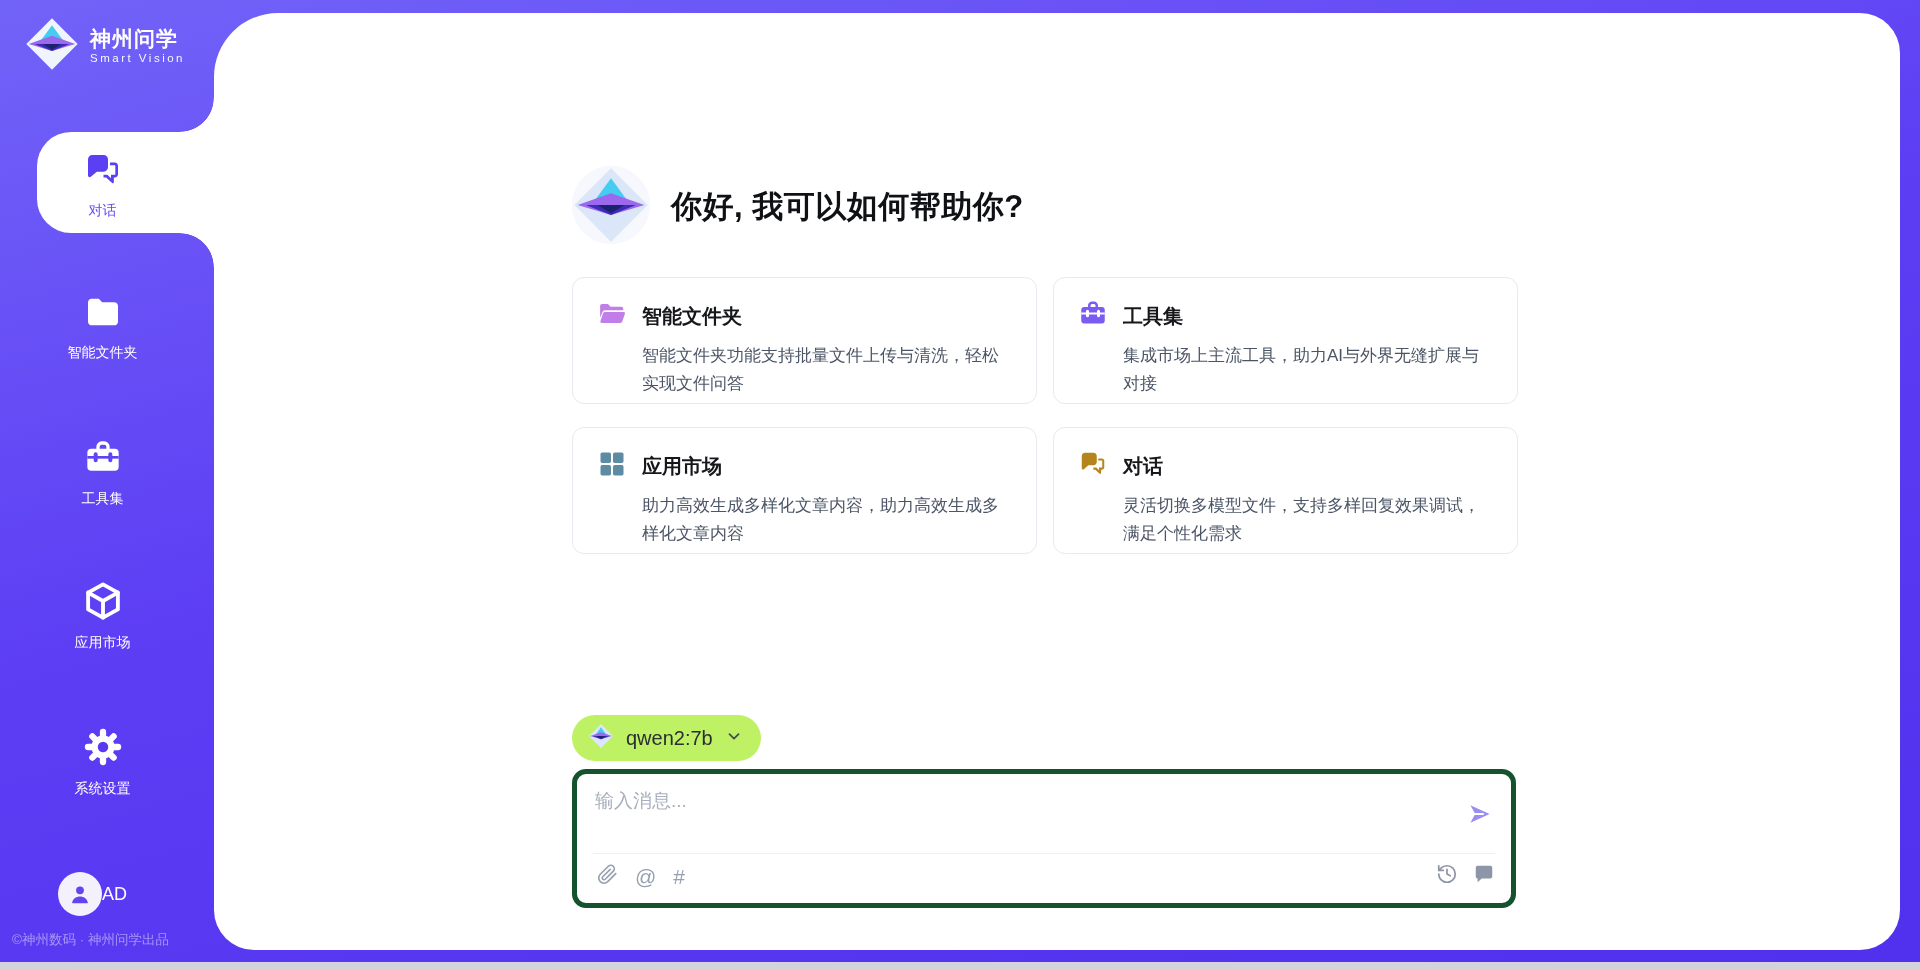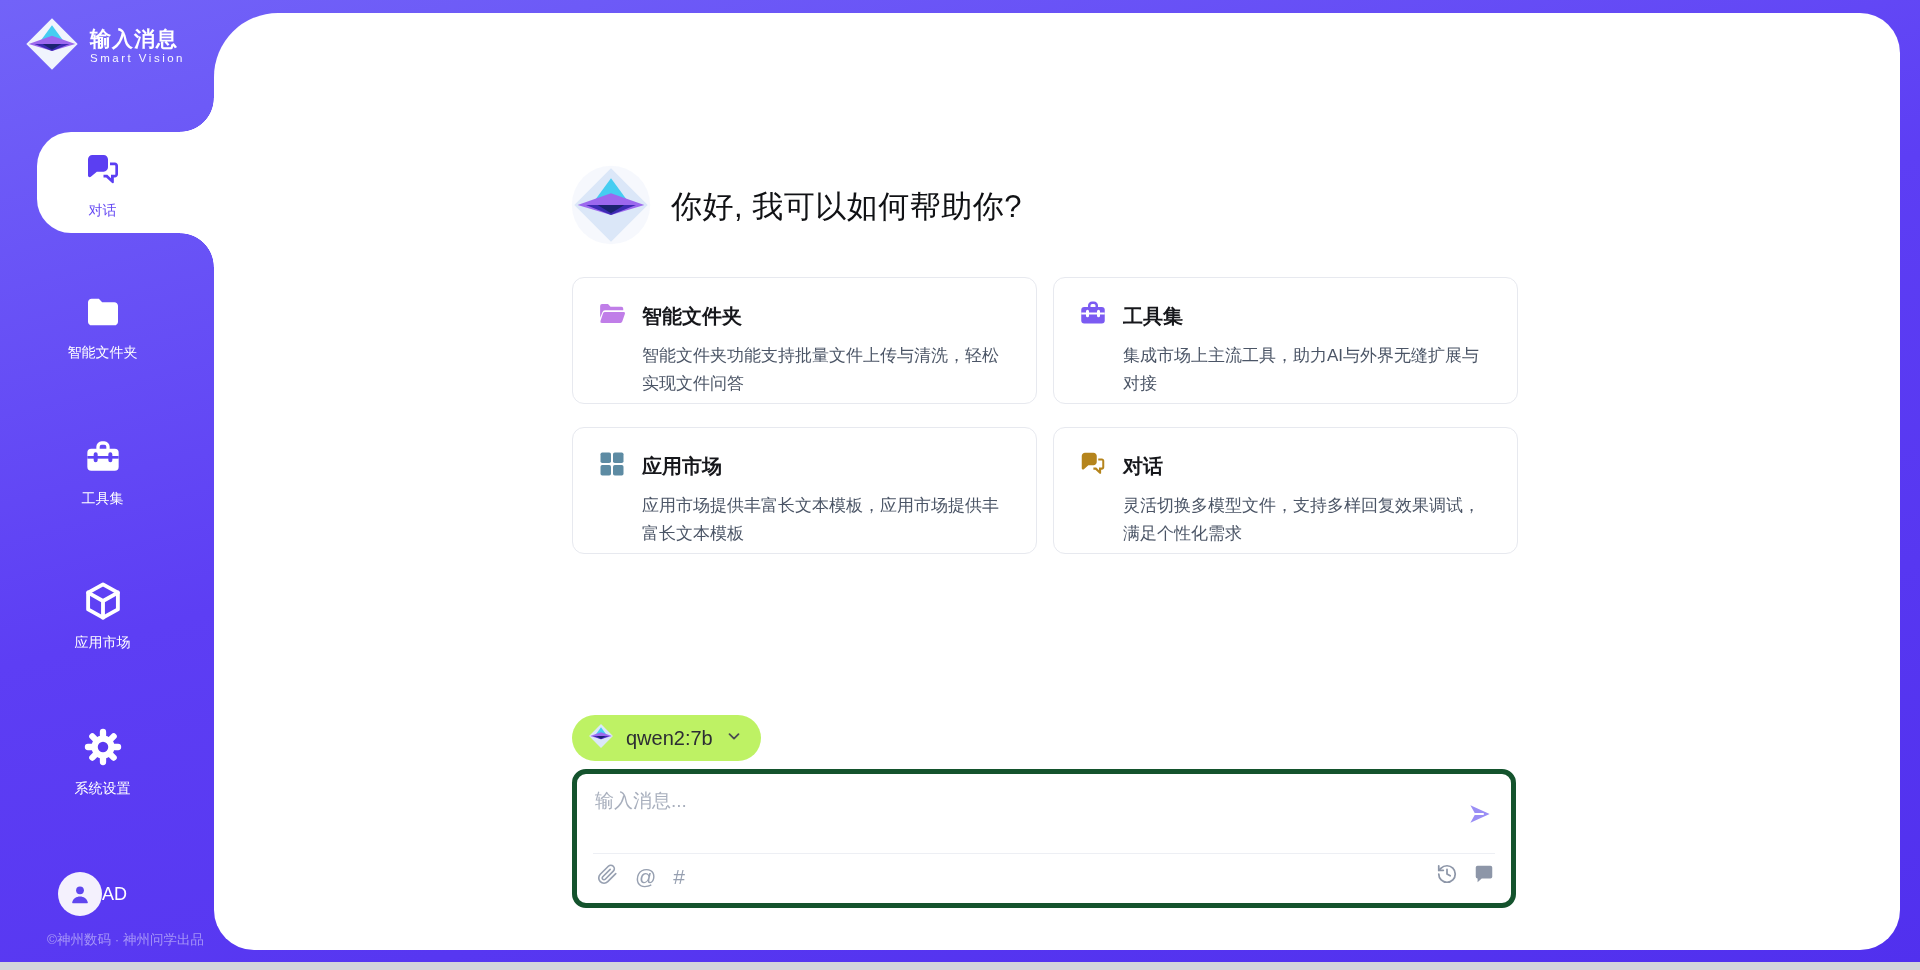--- a/index.html
+++ b/index.html
@@ -34,26 +34,26 @@
   .nav-item.n0 { top:150px; color:#6448f3; }
   .nav-item.n1 { top:292px; }
   .nav-item.n2 { top:438px; }
   .nav-item.n3 { top:580px; }
   .nav-item.n4 { top:726px; }
 
   .user-row { position:absolute; left:58px; top:872px; display:flex; align-items:center; }
   .avatar { width:44px; height:44px; border-radius:50%; background:#f4f1fd;
     display:flex; align-items:center; justify-content:center; }
   .user-name { color:#fff; font-size:18px; }
-  .copyright { position:absolute; left:12px; top:931px; width:192px; text-align:right;
+  .copyright { position:absolute; left:12px; top:931px; width:192px; text-align:left;
     color:rgba(255,255,255,.45); font-size:13.5px; white-space:nowrap; }
 
   
   .greeting { position:absolute; left:571px; top:163px; display:flex; align-items:center; gap:20px; }
-  .greeting-title { font-size:31px; font-weight:400; color:#101114; letter-spacing:.5px; }
+  .greeting-title { font-size:31px; font-weight:700; color:#101114; letter-spacing:.5px; }
 
   
   .cards { position:absolute; left:572px; top:277px; width:946px;
     display:grid; grid-template-columns:1fr 1fr; gap:23px 16px; }
   .card { height:127px; background:#fff; border:1px solid #e7e9ef; border-radius:12px;
     padding:21px 24px; cursor:pointer; }
   .card-head { display:flex; align-items:center; gap:15px; }
   .card-title { font-size:20px; font-weight:700; color:#16171b; }
   .card-desc { margin:9px 0 0 45px; width:366px; font-size:17px; line-height:1.62; color:#4b5566; }
 
@@ -88,21 +88,21 @@
     <span>
       <svg width="56" height="56" viewBox="0 0 48 48">
         <polygon points="24,2 46,24 24,46 2,24" fill="#f0f4fd"></polygon>
         <polygon points="24,8 35,23 13,23" fill="#45cdf1"></polygon>
         <polygon points="4,24 24,17 44,24 24,30" fill="#9c68ee"></polygon>
         <polygon points="9,24 39,24 24,30" fill="#3c2bb3"></polygon>
         <polygon points="16,24 32,24 24,29" fill="#1b2370"></polygon>
       </svg>
     </span>
     <div class="brand-text">
-      <div class="brand-name">输入消息</div>
+      <div class="brand-name">神州问学</div>
       <div class="brand-sub">Smart Vision</div>
     </div>
   </div>
 
   <div class="active-tab"></div>
 
   <div class="nav-item n0">
     <span>
       <svg width="40" height="40" viewBox="0 0 24 24" fill="#5b3ff2">
         <path d="M3 5.6C3 4.2 4.2 3 5.6 3h6.8C13.8 3 15 4.2 15 5.6v4.8c0 1.4-1.2 2.6-2.6 2.6H8.3l-3.6 3.1c-.6.5-1.7.1-1.7-.8V5.6z"></path>
@@ -221,21 +221,21 @@
       <span>
         <svg width="30" height="30" viewBox="0 0 24 24" fill="#5d8ba3">
           <rect x="2.8" y="2.8" width="8.4" height="8.4" rx="1.4"></rect>
           <rect x="12.8" y="2.8" width="8.4" height="8.4" rx="1.4"></rect>
           <rect x="2.8" y="12.8" width="8.4" height="8.4" rx="1.4"></rect>
           <rect x="12.8" y="12.8" width="8.4" height="8.4" rx="1.4"></rect>
         </svg>
       </span>
       <span class="card-title">应用市场</span>
     </div>
-    <p class="card-desc">应用市场提供丰富长文本模板，应用市场提供丰富长文本模板</p>
+    <p class="card-desc">助力高效生成多样化文章内容，助力高效生成多样化文章内容</p>
   </div>
 
   <div class="card">
     <div class="card-head">
       <span>
         <svg width="30" height="30" viewBox="0 0 24 24" fill="#b5841c">
           <path d="M3 5.6C3 4.2 4.2 3 5.6 3h6.8C13.8 3 15 4.2 15 5.6v4.8c0 1.4-1.2 2.6-2.6 2.6H8.3l-3.6 3.1c-.6.5-1.7.1-1.7-.8V5.6z"></path>
           <path d="M16.2 7.5h2.9c1.1 0 1.9.9 1.9 1.9v5.2c0 1.1-.9 1.9-1.9 1.9h-.6v2.8c0 .5-.8.8-1.2.4l-3.4-3.2h-1.6v-1.7h2.3l2.2 2.1v-2.1h2.3c.2 0 .3-.1.3-.3V9.4c0-.2-.1-.3-.3-.3h-2.9V7.5z"></path>
         </svg>
       </span>

